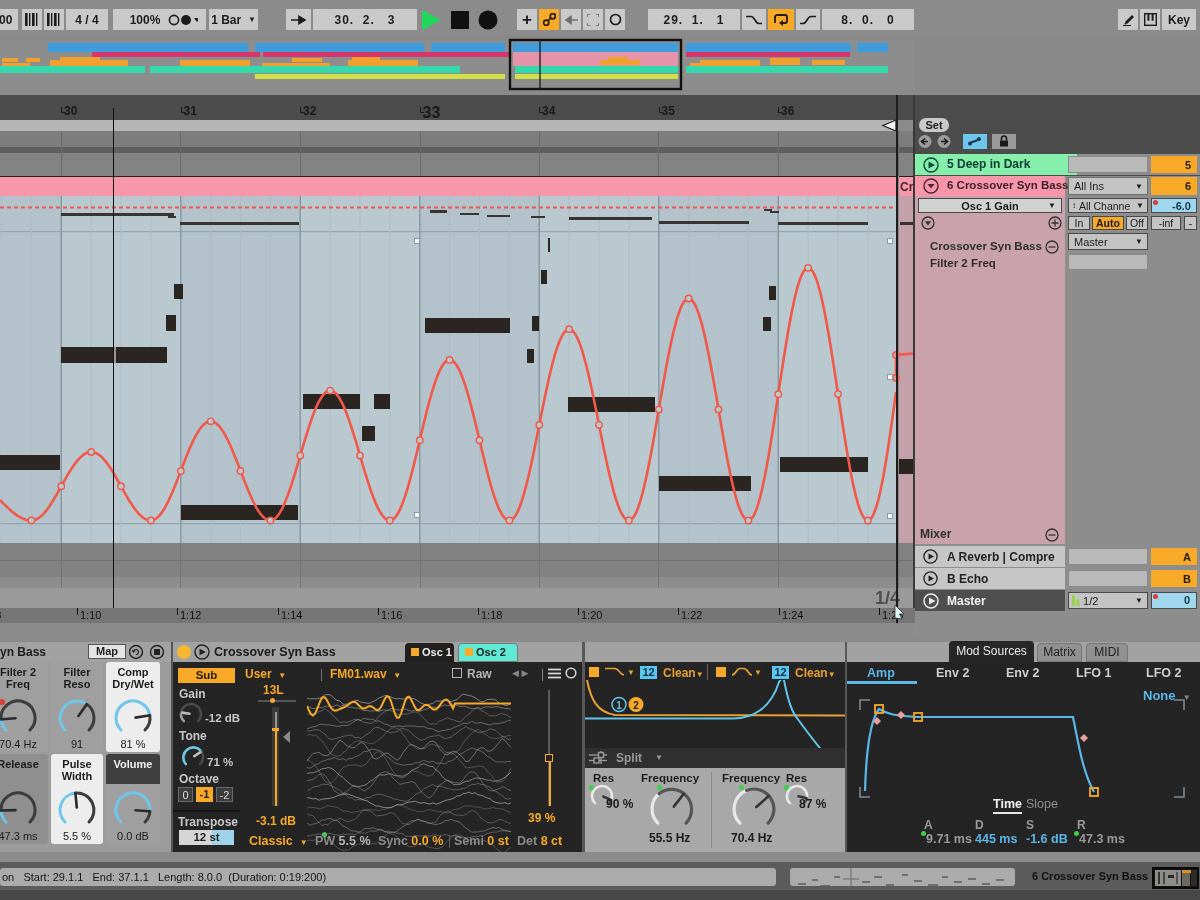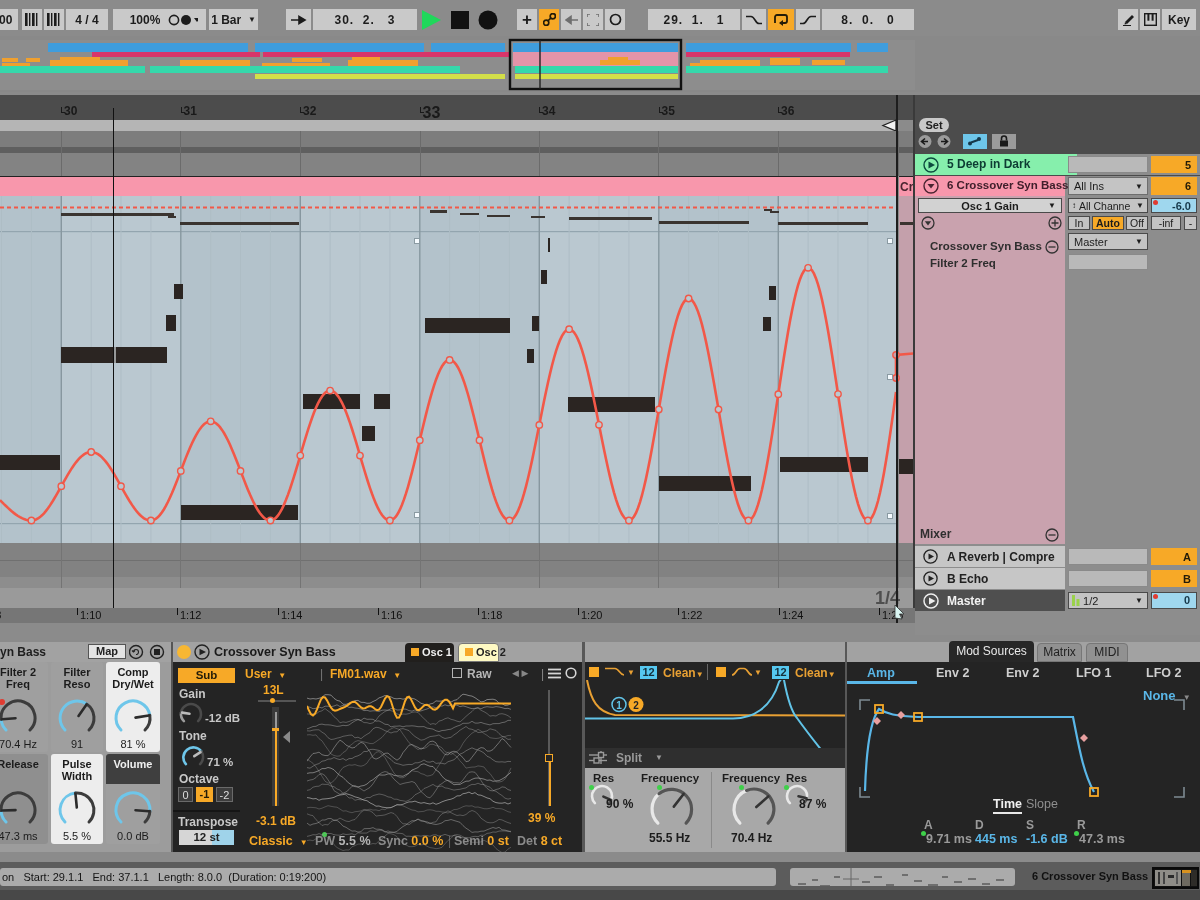--- a/index.html
+++ b/index.html
@@ -515,21 +515,21 @@
 <svg class="abs" style="left:176px;top:644px" width="34" height="16">
     <circle cx="8" cy="8" r="7" fill="#f7b733"></circle>
     <circle cx="26" cy="8" r="7" fill="none" stroke="#222" stroke-width="1.4"></circle>
     <path d="M23.5,4.8 L30,8 L23.5,11.2 Z" fill="#222"></path>
   </svg>
 <div class="abs" style="left:214px;top:645px;font-size:12.5px;font-weight:bold;color:#1a1a1a;">Crossover Syn Bass</div>
 <div class="abs" style="left:405px;top:643px;width:49px;height:19px;background:#211f1d;border-radius:4px 4px 0 0;">
     <div style="position:absolute;left:6px;top:5px;width:8px;height:8px;background:#f7a927;"></div>
     <div style="position:absolute;left:17px;top:3px;font-size:11px;font-weight:bold;color:#f0f0f0;white-space:nowrap;">Osc 1</div>
   </div>
-<div class="abs" style="left:458px;top:643px;width:41px;height:19px;background:#fef9c3;border-radius:4px 4px 0 0;border:1px solid #777;box-sizing:border-box;text-align:center;">
+<div class="abs" style="left:458px;top:643px;width:60px;height:19px;background:#5eead4;border-radius:4px 4px 0 0;border:1px solid #777;box-sizing:border-box;text-align:center;">
     <div style="position:absolute;left:6px;top:4px;width:8px;height:8px;background:#f7a927;"></div>
     <div style="position:absolute;left:17px;top:2px;font-size:11px;font-weight:bold;color:#222;white-space:nowrap;">Osc 2</div>
   </div>
 <div class="abs" style="left:173px;top:662px;width:409px;height:190px;background:#242424;"></div>
 <div class="abs" style="left:178px;top:668px;width:57px;height:15px;background:#f7a927;font-size:11.5px;font-weight:bold;color:#241c08;text-align:center;line-height:15px;">Sub</div>
 <div class="abs" style="left:179px;top:687px;font-size:12px;font-weight:bold;color:#c8c8c8;">Gain</div>
 <svg class="abs" style="left:178px;top:701px" width="28" height="28">
     <path d="M5.9,20.1 A10,10 0 0 1 3.1,11.4" fill="none" stroke="#9c9c9c" stroke-width="2.6" stroke-linecap="round"></path>
     <path d="M3.1,11.4 A10,10 0 1 1 20.1,20.1" fill="none" stroke="#4a4a4a" stroke-width="2.6" stroke-linecap="round"></path>
     <line x1="11.5" y1="12.8" x2="4.1" y2="11.6" stroke="#bbb" stroke-width="2.6" stroke-linecap="round"></line>

